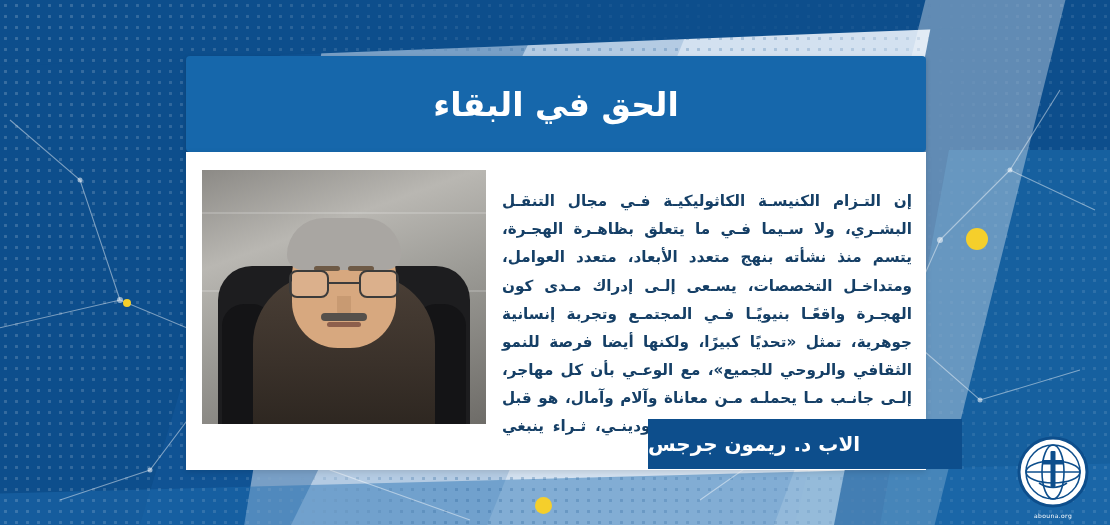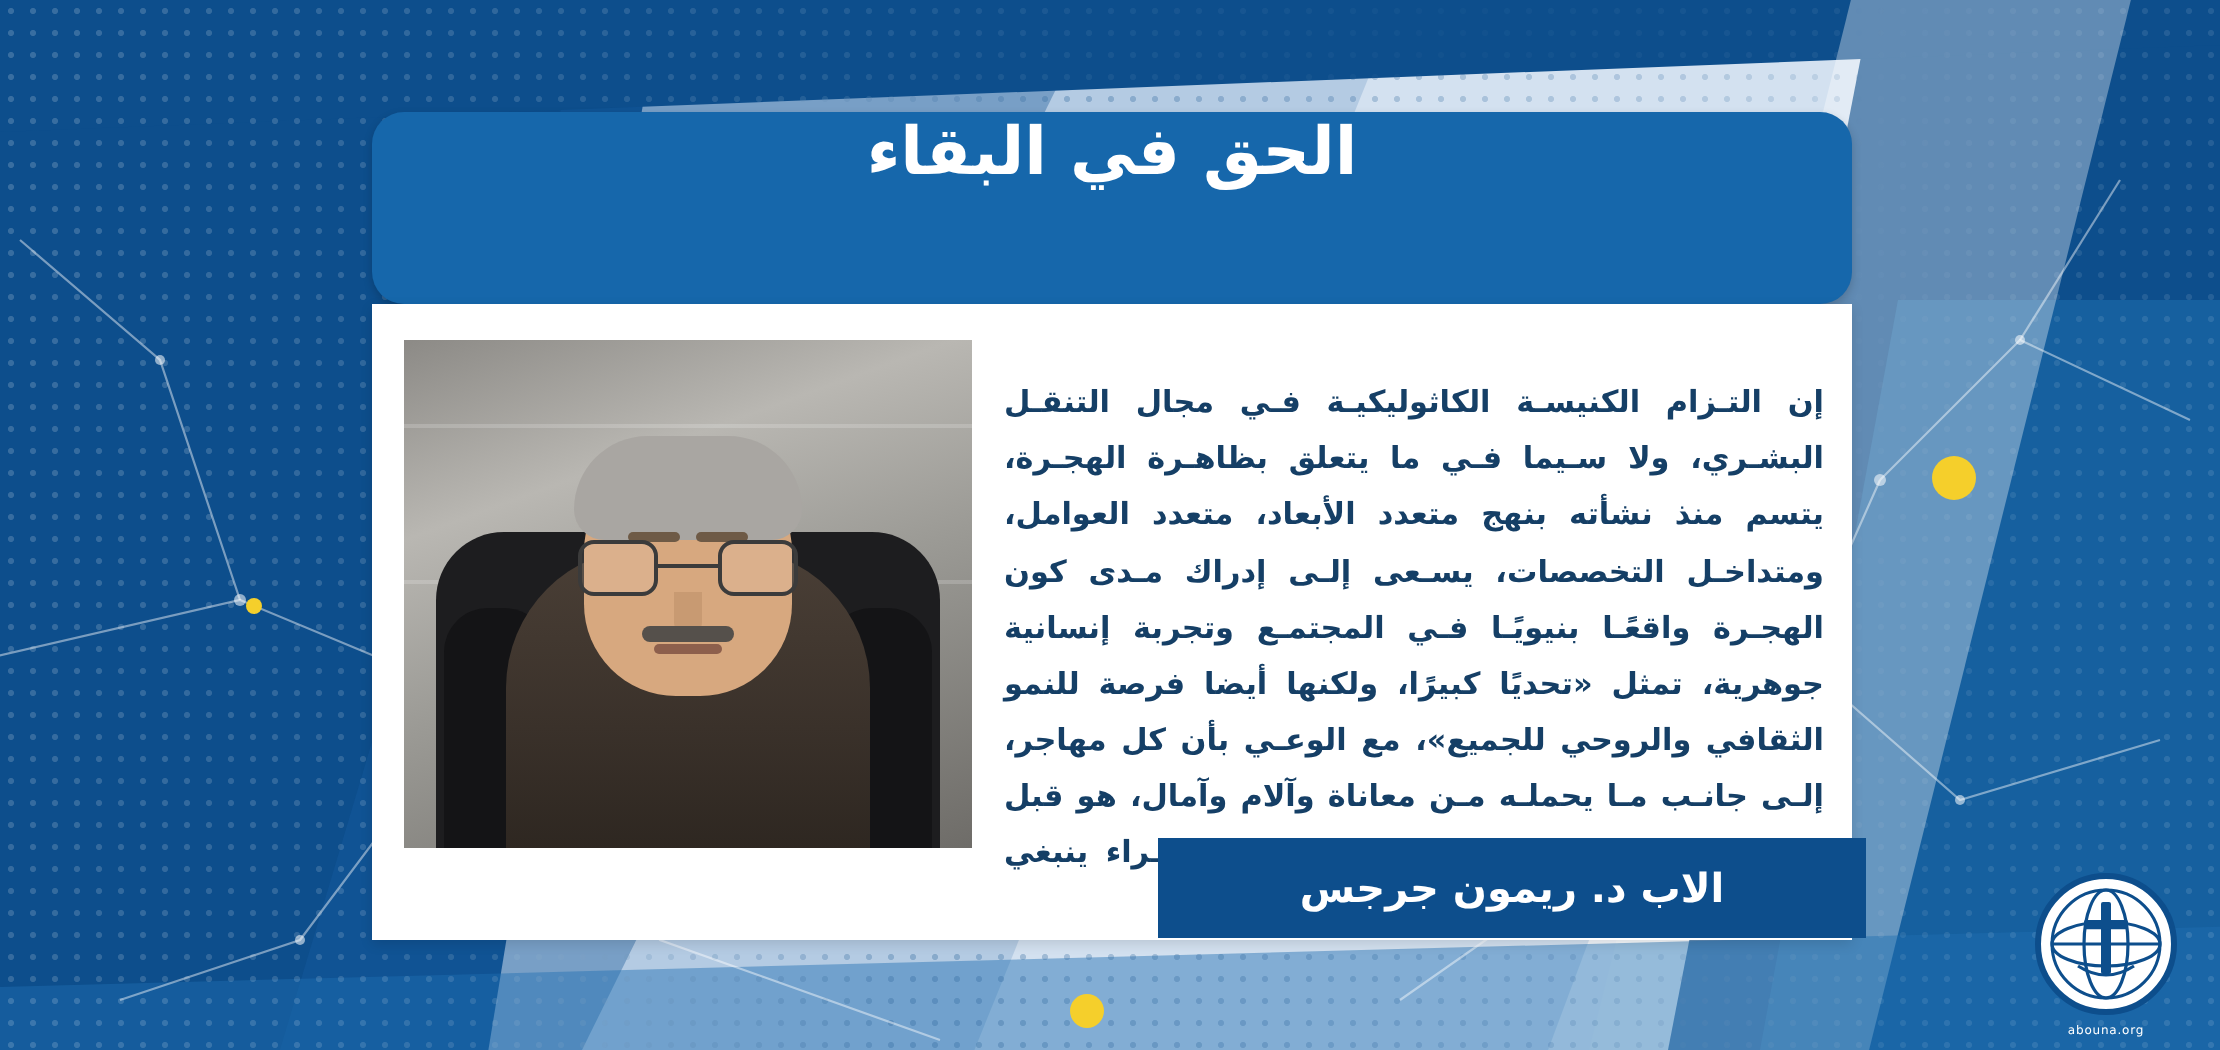--- a/index.html
+++ b/index.html
@@ -104,23 +104,23 @@
     border-radius: 50%;
     background: #f5cf2b;
   }
 
   
   .title-card {
     position: absolute;
     left: 186px; top: 56px;
     width: 740px; height: 96px;
     background: #1667ab;
-    border-radius: 16px;
+    border-radius: 4px;
     display: flex;
-    align-items: flex-start;
+    align-items: center;
     justify-content: center;
     box-shadow: 0 2px 5px rgba(0,0,0,.18);
   }
   .title-text {
     color: #ffffff;
     font-size: 33px;
     font-weight: bold;
     letter-spacing: .5px;
     direction: rtl;
   }
@@ -278,26 +278,26 @@
     position: absolute; left: 50%; top: 143px;
     transform: translateX(-50%);
     width: 46px; height: 8px;
     background: #55504b;
     border-radius: 4px;
   }
 
   
   .name-bar {
     position: absolute;
-    left: 579px; top: 419px;
-    width: 354px; height: 50px;
+    left: 648px; top: 419px;
+    width: 314px; height: 50px;
     background: #0d4e8c;
     display: flex;
     align-items: center;
-    justify-content: center;
+    justify-content: flex-end;
   }
   .name-text {
     color: #ffffff;
     font-size: 20px;
     font-weight: bold;
     direction: rtl;
   }
 
   
   .logo {

